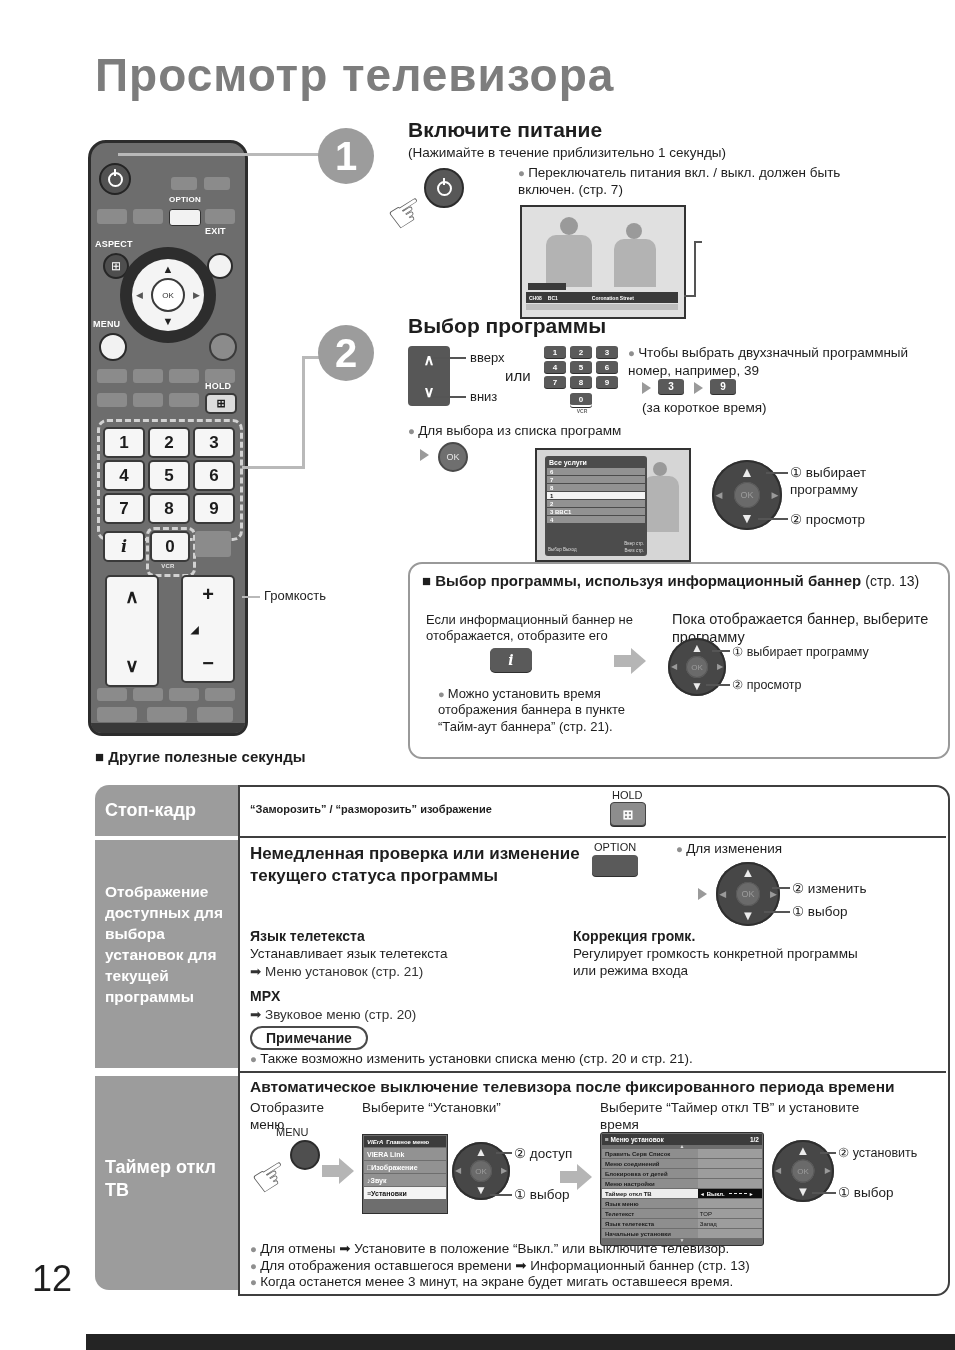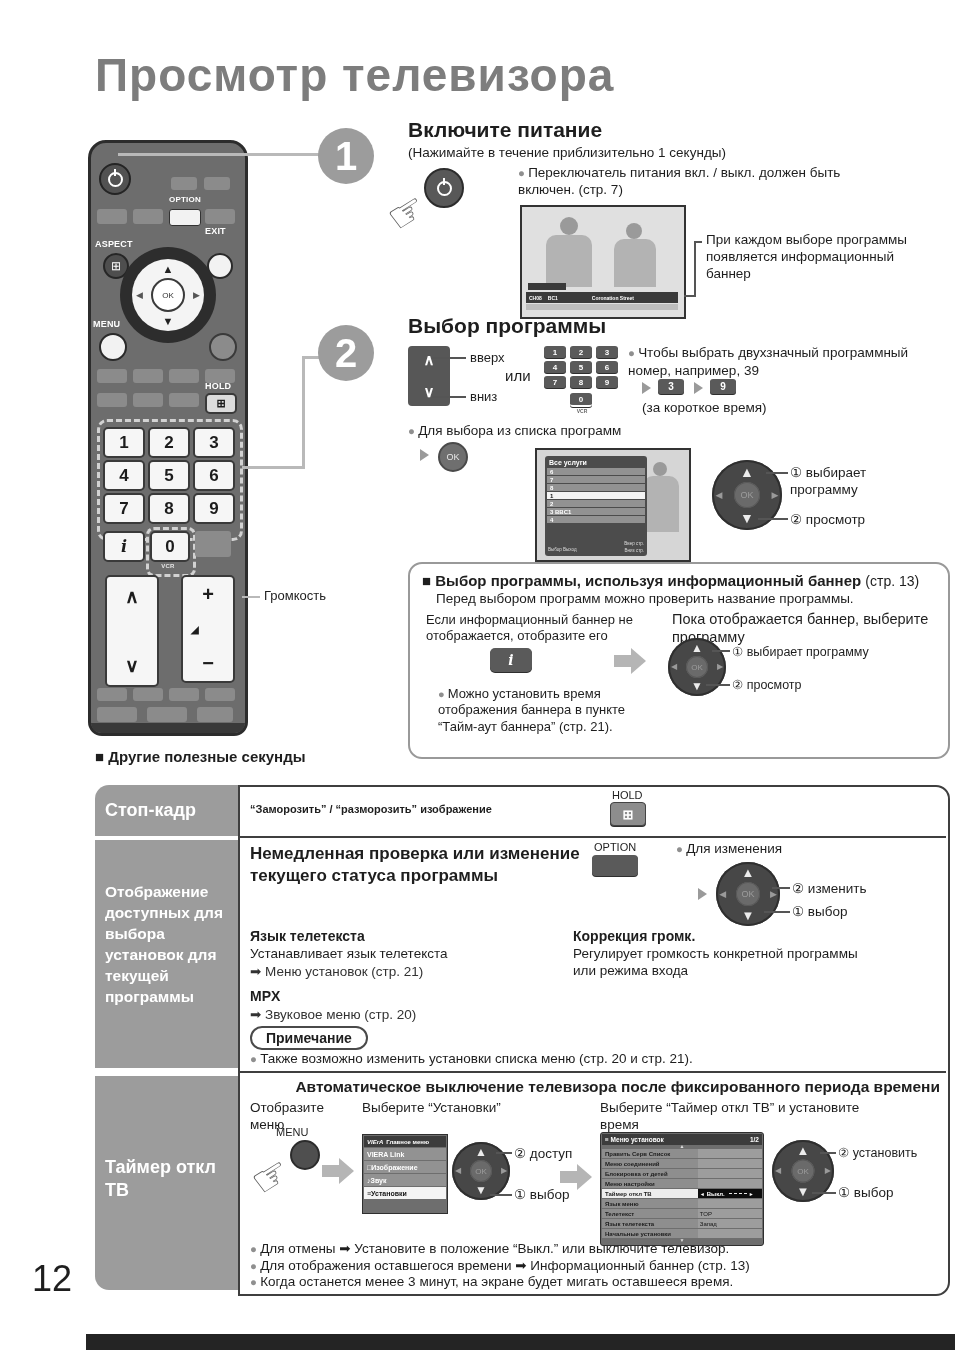--- a/index.html
+++ b/index.html
@@ -174,21 +174,20 @@
       <span style="margin-left:3px;">CH08</span>
       <span style="margin-left:6px;">BC1</span>
       <span style="margin-left:34px;">Coronation Street</span>
     </div>
     <div class="abs" style="left:4px;top:97px;width:152px;height:6px;background:#bdbdbd;"></div>
   </div>
 
   <div class="line" style="left:684px;top:295px;width:10px;height:2px;background:#555;"></div>
   <div class="line" style="left:694px;top:241px;width:2px;height:56px;background:#555;"></div>
   <div class="line" style="left:694px;top:241px;width:8px;height:2px;background:#555;"></div>
-  <div class="abs" style="left:706px;top:232px;width:220px;font-size:13.5px;line-height:1.25;">При каждом выборе программы появляется информационный баннер</div>
 
   <div class="stepnum" style="left:318px;top:325px;">2</div>
   <div class="abs b" style="left:408px;top:314px;font-size:21px;">Выбор программы</div>
   <div class="abs" style="left:408px;top:346px;width:42px;height:60px;background:#575757;border-radius:4px;">
     <span class="abs" style="left:50%;top:5px;transform:translateX(-50%);color:#fff;font-size:15px;font-weight:bold;">∧</span>
     <span class="abs" style="left:50%;bottom:5px;transform:translateX(-50%);color:#fff;font-size:15px;font-weight:bold;">∨</span>
   </div>
   <div class="line" style="left:432px;top:357px;width:34px;height:2px;background:#555;"></div>
   <div class="abs" style="left:470px;top:350px;font-size:13px;">вверх</div>
   <div class="line" style="left:432px;top:396px;width:34px;height:2px;background:#555;"></div>
@@ -244,21 +243,20 @@
   <div class="line" style="left:766px;top:472px;width:22px;height:2px;background:#555;"></div>
   <div class="abs" style="left:790px;top:465px;width:130px;font-size:13.5px;line-height:1.25;">① выбирает программу</div>
   <div class="line" style="left:758px;top:518px;width:30px;height:2px;background:#555;"></div>
   <div class="abs" style="left:790px;top:511px;font-size:13.5px;">② просмотр</div>
 
   <div class="abs" style="left:408px;top:562px;width:538px;height:193px;border:2px solid #999;border-radius:14px;">
     <div class="abs" style="left:12px;top:8px;font-size:15px;">
       <span class="sq b">Выбор программы, используя информационный баннер</span>
       <span style="font-weight:normal;font-size:14px;">(стр. 13)</span>
     </div>
-    <div class="abs" style="left:26px;top:27px;font-size:13.5px;">Перед выбором программ можно проверить название программы.</div>
     <div class="abs" style="left:16px;top:48px;width:230px;font-size:13px;line-height:1.25;">Если информационный баннер не отображается, отобразите его</div>
     <div class="abs" style="left:262px;top:46px;width:260px;font-size:14.5px;line-height:1.25;">Пока отображается баннер, выберите программу</div>
     <div class="dkey" style="left:80px;top:84px;width:42px;height:24px;font-size:14px;font-style:italic;font-family:'DejaVu Serif',serif;border-radius:5px;">i</div>
     <div class="fatarrow" style="left:204px;top:84px;">
         <span class="stem"></span>
         <span class="head"></span>
       </div>
     <div class="dpad" style="left:258px;top:74px;width:58px;height:58px;">
       <span class="t tu" style="font-size:12px;">▲</span>
       <span class="t td" style="font-size:12px;">▼</span>
@@ -306,21 +304,21 @@
   <div class="abs b" style="left:250px;top:928px;font-size:14px;">Язык телетекста</div>
   <div class="abs" style="left:250px;top:946px;font-size:13.5px;">Устанавливает язык телетекста</div>
   <div class="abs" style="left:250px;top:963px;font-size:13.5px;color:#333;">➡ Меню установок (стр. 21)</div>
   <div class="abs b" style="left:573px;top:928px;font-size:14px;">Коррекция громк.</div>
   <div class="abs" style="left:573px;top:946px;width:290px;font-size:13.5px;line-height:1.25;">Регулирует громкость конкретной программы или режима входа</div>
   <div class="abs b" style="left:250px;top:988px;font-size:14px;">MPX</div>
   <div class="abs" style="left:250px;top:1006px;font-size:13.5px;color:#333;">➡ Звуковое меню (стр. 20)</div>
   <div class="abs pill" style="left:250px;top:1026px;">Примечание</div>
   <div class="abs bullet" style="left:250px;top:1051px;font-size:13.5px;">Также возможно изменить установки списка меню (стр. 20 и стр. 21).</div>
 
-  <div class="abs b" style="left:250px;top:1078px;width:690px;font-size:15.5px;text-align:right;">Автоматическое выключение телевизора после фиксированного периода времени</div>
+  <div class="abs b" style="left:250px;top:1078px;width:690px;font-size:15.5px;">Автоматическое выключение телевизора после фиксированного периода времени</div>
   <div class="abs" style="left:250px;top:1100px;width:105px;font-size:13.5px;line-height:1.25;">Отобразите меню</div>
   <div class="abs" style="left:362px;top:1100px;width:220px;font-size:13.5px;">Выберите “Установки”</div>
   <div class="abs" style="left:600px;top:1100px;width:270px;font-size:13.5px;line-height:1.25;">Выберите “Таймер откл ТВ” и установите время</div>
   <div class="abs" style="left:276px;top:1126px;font-size:11px;">MENU</div>
   <div class="circ" style="left:290px;top:1140px;width:26px;height:26px;background:#4f4f4f;border:2px solid #2c2c2c;"></div>
   <div class="hand" style="left:252px;top:1152px;">☞</div>
   <div class="fatarrow" style="left:322px;top:1158px;">
       <span class="stem"></span>
       <span class="head"></span>
     </div>

